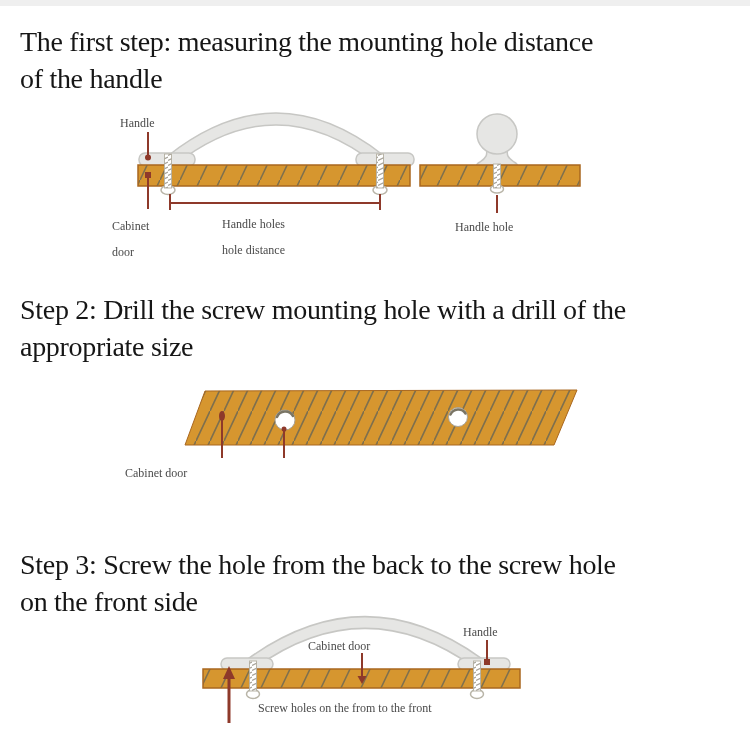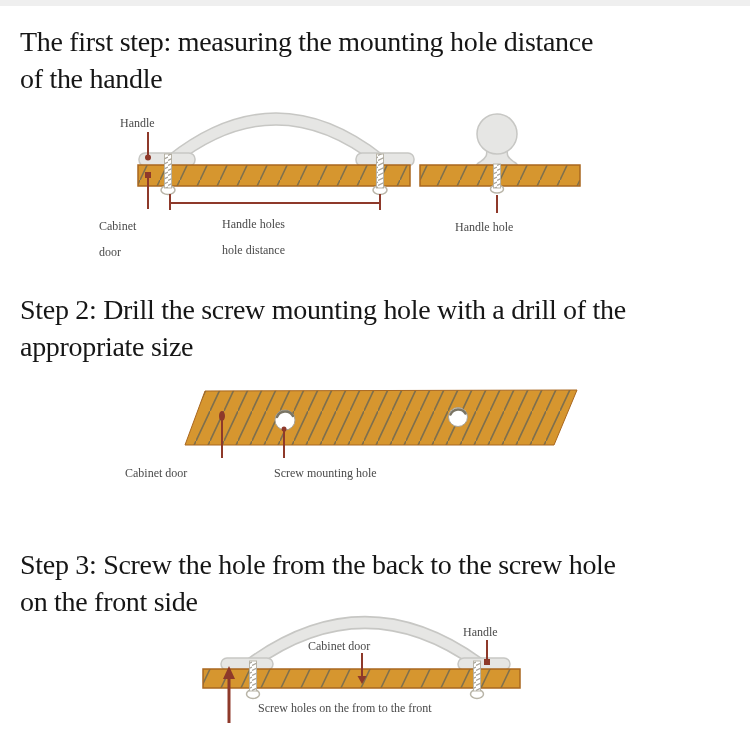--- a/index.html
+++ b/index.html
@@ -117,21 +117,21 @@
       <line class="pointer" x1="170" y1="98" x2="170" y2="114"></line>
       <line class="pointer" x1="170" y1="107" x2="380" y2="107"></line>
       <line class="pointer" x1="380" y1="98" x2="380" y2="114"></line>
     </g>
     <g>
       <line class="pointer" x1="497" y1="99" x2="497" y2="117"></line>
     </g>
   </svg>
 
   <div class="lbl" style="left:120px;top:104px;">Handle</div>
-  <div class="lbl" style="left:99px;top:207px;">Cabinet
+  <div class="lbl" style="left:112px;top:207px;">Cabinet
 door</div>
   <div class="lbl" style="left:222px;top:205px;">Handle holes
 hole distance</div>
   <div class="lbl" style="left:455px;top:208px;">Handle hole</div>
 
   <div class="heading" style="top:285px;">Step 2: Drill the screw mounting hole with a drill of the
 appropriate size</div>
 
   <svg class="diagram" style="top:375px;" width="750" height="85" viewBox="0 0 750 85">
     <defs>
@@ -159,21 +159,20 @@
       <ellipse class="pointer-fill" cx="222" cy="35" rx="3" ry="5"></ellipse>
       <line class="pointer" x1="222" y1="39" x2="222" y2="77"></line>
     </g>
     <g>
       <circle class="pointer-fill" cx="284" cy="48" r="2.5"></circle>
       <line class="pointer" x1="284" y1="50" x2="284" y2="77"></line>
     </g>
   </svg>
 
   <div class="lbl" style="left:125px;top:454px;">Cabinet door</div>
-  <div class="lbl" style="left:274px;top:454px;">Screw mounting hole</div>
 
   <div class="heading" style="top:540px;">Step 3: Screw the hole from the back to the screw hole
 on the front side</div>
 
   <svg class="diagram" style="top:600px;" width="750" height="150" viewBox="0 0 750 150">
     <defs>
       <pattern id="hatch3" width="20" height="42" patternUnits="userSpaceOnUse">
         <line class="hatch-line" x1="20" y1="0" x2="0" y2="42"></line>
       </pattern>
       <pattern id="thread3" width="7" height="5" patternUnits="userSpaceOnUse">

